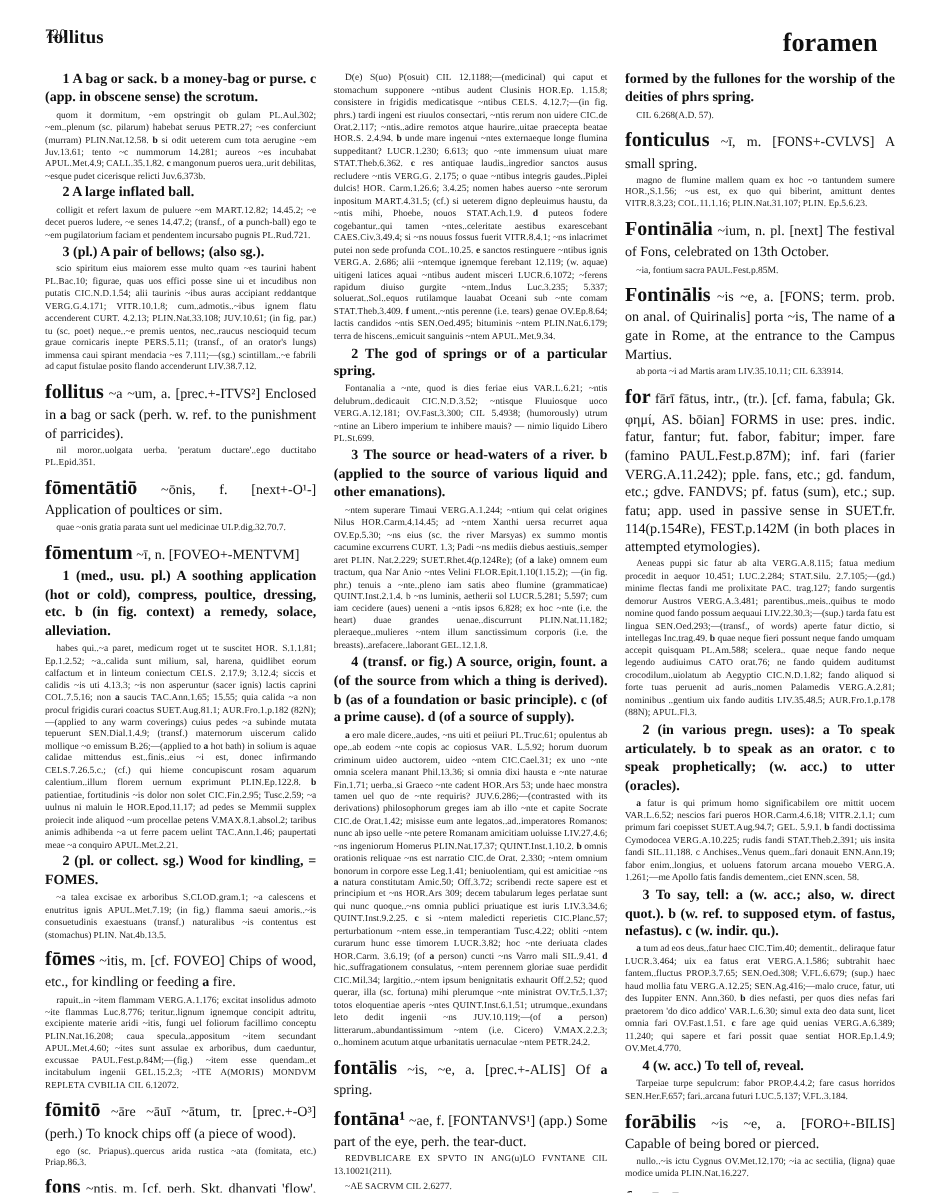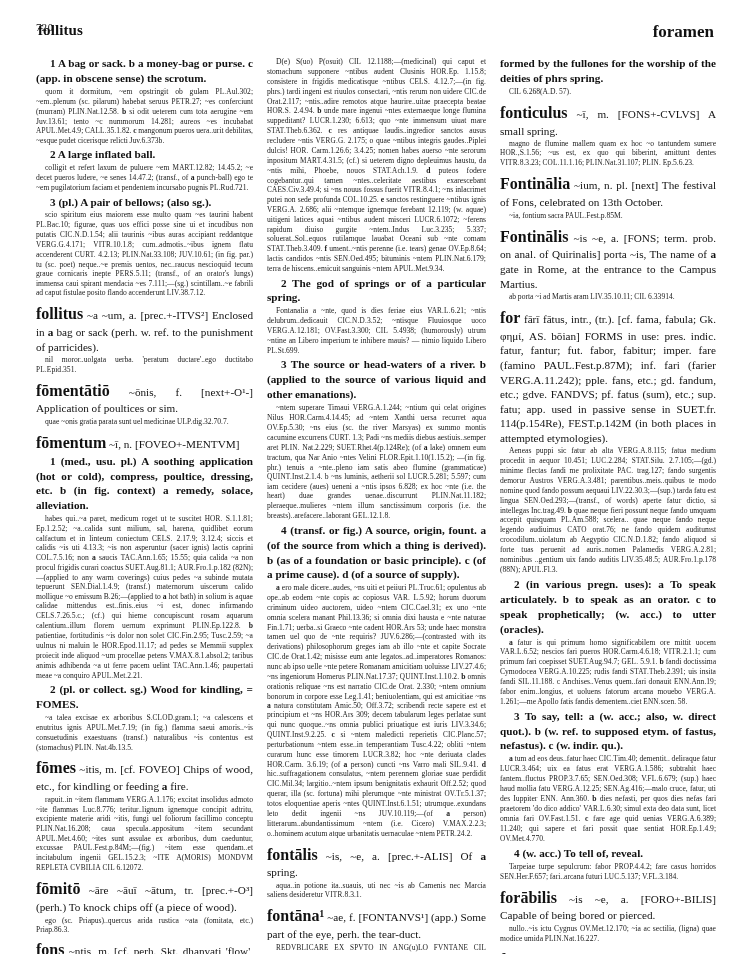--- a/index.html
+++ b/index.html
@@ -17,21 +17,21 @@
   }
   .runhead .lemma-left{
     position:absolute; left:38px; font-weight:bold; font-size:15px;
     letter-spacing:.1px;
   }
   .runhead .folio{
     position:absolute; left:0; width:624px; text-align:left;
     font-size:10.5px; letter-spacing:.6px;margin-left:36px;
   }
   .runhead .lemma-right{
-    position:absolute; right:36px; font-weight:bold; font-size:17px;
+    position:absolute; right:48px; font-weight:bold; font-size:21px;
   }
 
   
   .cols{
     position:absolute; top:56px; left:36px; width:680px; height:898px;
     display:flex; gap:14px;
   }
   .col{width:217px; position:relative; overflow:hidden;}
   .col.mid{width:219px;}
   .col.right{width:216px;}
@@ -92,21 +92,20 @@
       </div>
     <div class="col mid">
         <div class="cites">D(e) S(uo) P(osuit) <span class="sc">CIL</span> 12.1188;—(medicinal) qui caput et stomachum supponere ~ntibus audent Clusinis <span class="sc">HOR.E</span>p. 1.15.8; consistere in frigidis medicatisque ~ntibus <span class="sc">CELS.</span> 4.12.7;—(in fig. phrs.) tardi ingeni est riuulos consectari, ~ntis rerum non uidere <span class="sc">CIC.</span>de Orat.2.117; ~ntis..adire remotos atque haurire..uitae praecepta beatae <span class="sc">HOR.S.</span> 2.4.94.  <b>b</b> unde mare ingenui ~ntes externaeque longe flumina suppeditant? <span class="sc">LUCR.</span>1.230; 6.613; quo ~nte immensum uiuat mare <span class="sc">STAT.T</span>heb.6.362.  <b>c</b> res antiquae laudis..ingredior sanctos ausus recludere ~ntis <span class="sc">VERG.G.</span> 2.175; o quae ~ntibus integris gaudes..Piplei dulcis! <span class="sc">HOR.</span> Carm.1.26.6; 3.4.25; nomen habes auerso ~nte serorum inpositum <span class="sc">MART.</span>4.31.5; (cf.) si ueterem digno depleuimus haustu, da ~ntis mihi, Phoebe, nouos <span class="sc">STAT.A</span>ch.1.9.  <b>d</b> puteos fodere cogebantur..qui tamen ~ntes..celeritate aestibus exarescebant <span class="sc">CAES.C</span>iv.3.49.4; si ~ns nouus fossus fuerit <span class="sc">VITR.</span>8.4.1; ~ns inlacrimet putei non sede profunda <span class="sc">COL.</span>10.25.  <b>e</b> sanctos restinguere ~ntibus ignis <span class="sc">VERG.A.</span> 2.686; alii ~ntemque ignemque ferebant 12.119; (w. aquae) uitigeni latices aquai ~ntibus audent misceri <span class="sc">LUCR.</span>6.1072; ~ferens rapidum diuiso gurgite ~ntem..Indus Luc.3.235; 5.337; soluerat..Sol..equos rutilamque lauabat Oceani sub ~nte comam <span class="sc">STAT.T</span>heb.3.409.  <b>f</b> ument..~ntis perenne (i.e. tears) genae <span class="sc">OV.E</span>p.8.64; lactis candidos ~ntis <span class="sc">SEN.O</span>ed.495; bituminis ~ntem <span class="sc">PLIN.N</span>at.6.179; terra de hiscens..emicuit sanguinis ~ntem <span class="sc">APUL.M</span>et.9.34.</div>
         <div class="defn"><b>2</b> The god of springs or of <b>a</b> particular spring.</div>
         <div class="cites">Fontanalia a ~nte, quod is dies feriae eius <span class="sc">VAR.L.</span>6.21; ~ntis delubrum..dedicauit <span class="sc">CIC.N.D.</span>3.52; ~ntisque Fluuiosque uoco <span class="sc">VERG.A.</span>12.181; <span class="sc">OV.F</span>ast.3.300; <span class="sc">CIL</span> 5.4938; (humorously) utrum ~ntine an Libero imperium te inhibere mauis? — nimio liquido Libero <span class="sc">PL.S</span>t.699.</div>
         <div class="defn"><b>3</b> The source or head-waters of <b>a</b> river. <b>b</b> (applied to the source of various liquid and other emanations).</div>
         <div class="cites">~ntem superare Timaui <span class="sc">VERG.A.</span>1.244; ~ntium qui celat origines Nilus <span class="sc">HOR.C</span>arm.4.14.45; ad ~ntem Xanthi uersa recurret aqua <span class="sc">OV.E</span>p.5.30; ~ns eius (sc. the river Marsyas) ex summo montis cacumine excurrens <span class="sc">CURT.</span> 1.3; Padi ~ns mediis diebus aestiuis..semper aret <span class="sc">PLIN.</span> Nat.2.229; <span class="sc">SUET.R</span>het.4(p.124Re); (of <b>a</b> lake) omnem eum tractum, qua Nar Anio ~ntes Velini <span class="sc">FLOR.E</span>pit.1.10(1.15.2); —(in fig. phr.) tenuis a ~nte..pleno iam satis abeo flumine (grammaticae) <span class="sc">QUINT.I</span>nst.2.1.4.  b ~ns luminis, aetherii sol <span class="sc">LUCR.</span>5.281; 5.597; cum iam cecidere (aues) ueneni a ~ntis ipsos 6.828; ex hoc ~nte (i.e. the heart) duae grandes uenae..discurrunt <span class="sc">PLIN.N</span>at.11.182; pleraeque..mulieres ~ntem illum sanctissimum corporis (i.e. the breasts)..arefacere..laborant <span class="sc">GEL.</span>12.1.8.</div>
         <div class="defn"><b>4</b> (transf. or fig.) A source, origin, fount. <b>a</b> (of the source from which <b>a</b> thing is derived). <b>b</b> (as of <b>a</b> foundation or basic principle). <b>c</b> (of <b>a</b> prime cause). <b>d</b> (of <b>a</b> source of supply).</div>
         <div class="cites"><b>a</b> ero male dicere..audes, ~ns uiti et peiiuri <span class="sc">PL.T</span>ruc.61; opulentus ab ope..ab eodem ~nte copis ac copiosus <span class="sc">VAR.</span> L.5.92; horum duorum criminum uideo auctorem, uideo ~ntem <span class="sc">CIC.C</span>ael.31; ex uno ~nte omnia scelera manant Phil.13.36; si omnia dixi hausta e ~nte naturae Fin.1.71; uerba..si Graeco ~nte cadent <span class="sc">HOR.A</span>rs 53; unde haec monstra tamen uel quo de ~nte requiris? <span class="sc">JUV.</span>6.286;—(contrasted with its derivations) philosophorum greges iam ab illo ~nte et capite Socrate <span class="sc">CIC.</span>de Orat.1.42; misisse eum ante legatos..ad..imperatores Romanos: nunc ab ipso uelle ~nte petere Romanam amicitiam uoluisse <span class="sc">LIV.</span>27.4.6; ~ns ingeniorum Homerus <span class="sc">PLIN.N</span>at.17.37; <span class="sc">QUINT.I</span>nst.1.10.2.  <b>b</b> omnis orationis reliquae ~ns est narratio <span class="sc">CIC.</span>de Orat. 2.330; ~ntem omnium bonorum in corpore esse Leg.1.41; beniuolentiam, qui est amicitiae ~ns <b>a</b> natura constitutam Amic.50; Off.3.72; scribendi recte sapere est et principium et ~ns <span class="sc">HOR.A</span>rs 309; decem tabularum leges perlatae sunt qui nunc quoque..~ns omnia publici priuatique est iuris <span class="sc">LIV.</span>3.34.6; <span class="sc">QUINT.I</span>nst.9.2.25.  <b>c</b> si ~ntem maledicti reperietis <span class="sc">CIC.P</span>lanc.57; perturbationum ~ntem esse..in temperantiam Tusc.4.22; obliti ~ntem curarum hunc esse timorem <span class="sc">LUCR.</span>3.82; hoc ~nte deriuata clades <span class="sc">HOR.C</span>arm. 3.6.19; (of <b>a</b> person) cuncti ~ns Varro mali <span class="sc">SIL.</span>9.41.  <b>d</b> hic..suffragationem consulatus, ~ntem perennem gloriae suae perdidit <span class="sc">CIC.M</span>il.34; largitio..~ntem ipsum benignitatis exhaurit Off.2.52; quod querar, illa (sc. fortuna) mihi plerumque ~nte ministrat <span class="sc">OV.T</span>r.5.1.37; totos eloquentiae aperis ~ntes <span class="sc">QUINT.I</span>nst.6.1.51; utrumque..exundans leto dedit ingenii ~ns <span class="sc">JUV.</span>10.119;—(of <b>a</b> person) litterarum..abundantissimum ~ntem (i.e. Cicero) V.<span class="sc">MAX.</span>2.2.3; o..hominem acutum atque urbanitatis uernaculae ~ntem <span class="sc">PETR.</span>24.2.</div>
         <div class="hw"><span class="head">fontālis</span> ~is, ~e, a. [prec.+-ALIS] Of <b>a</b> spring.</div>
-        <div class="cites">aqua..in potione ita..suauis, uti nec ~is ab Camenis nec Marcia saliens desideretur <span class="sc">VITR.</span>8.3.1.</div>
         <div class="hw"><span class="head">fontāna¹</span> ~ae, f. [FONTANVS¹] (app.) Some part of the eye, perh. the tear-duct.</div>
         <div class="cites"><span class="sc">REDVBLICARE</span> <span class="sc">EX</span> <span class="sc">SPVTO</span> <span class="sc">IN</span> <span class="sc">ANG</span>(u)LO <span class="sc">FVNTANE</span> <span class="sc">CIL</span> 13.10021(211).</div>
         <div class="cites">~AE <span class="sc">SACRVM</span> <span class="sc">CIL</span> 2.6277.</div>
       </div>
     <div class="col right">
         <div class="defn noind">formed by the fullones for the worship of the deities of phrs spring.</div>
         <div class="cites"><span class="sc">CIL</span> 6.268(A.D. 57).</div>
         <div class="hw"><span class="head">fonticulus</span> ~ī, m. [FONS+-CVLVS] A small spring.</div>
         <div class="cites">magno de flumine mallem quam ex hoc ~o tantundem sumere <span class="sc">HOR.</span>,S.1.56; ~us est, ex quo qui biberint, amittunt dentes <span class="sc">VITR.</span>8.3.23; <span class="sc">COL.</span>11.1.16; <span class="sc">PLIN.N</span>at.31.107; <span class="sc">PLIN.</span> Ep.5.6.23.</div>
         <div class="hw"><span class="head">Fontinālia</span> ~ium, n. pl. [next] The festival of Fons, celebrated on 13th October.</div>

